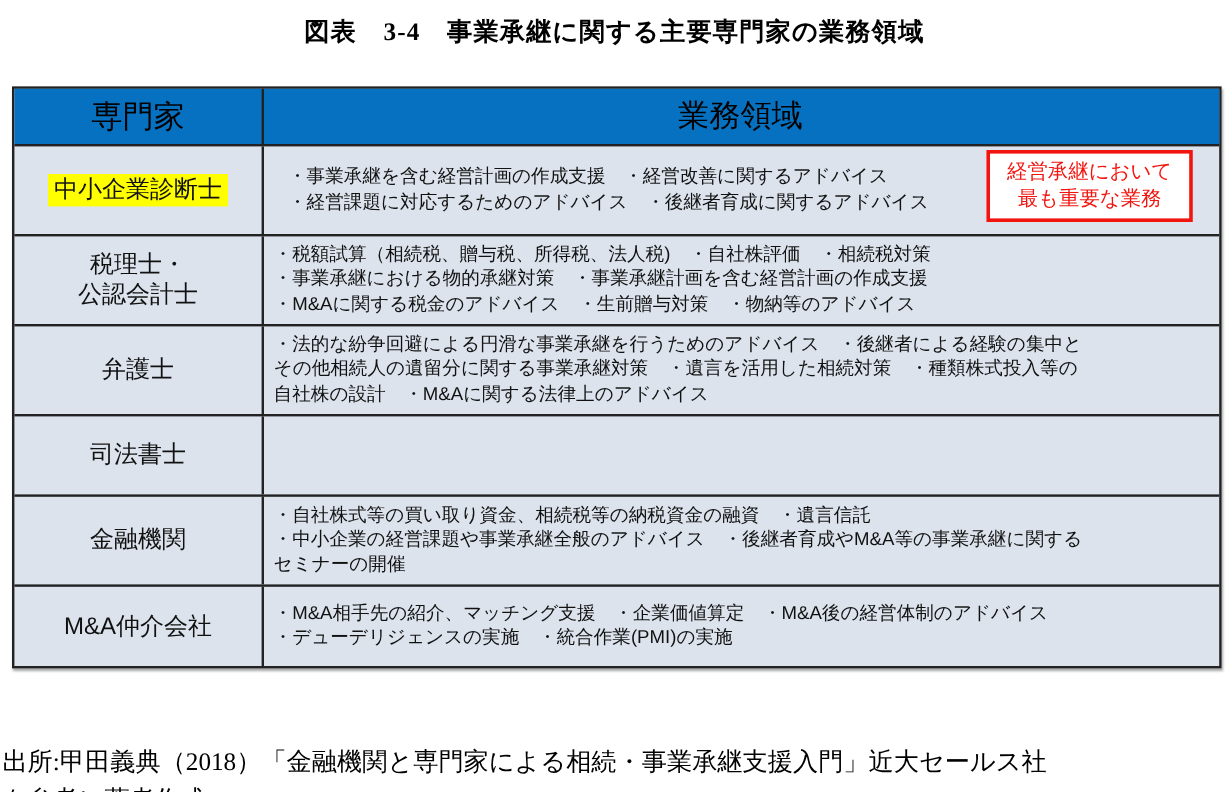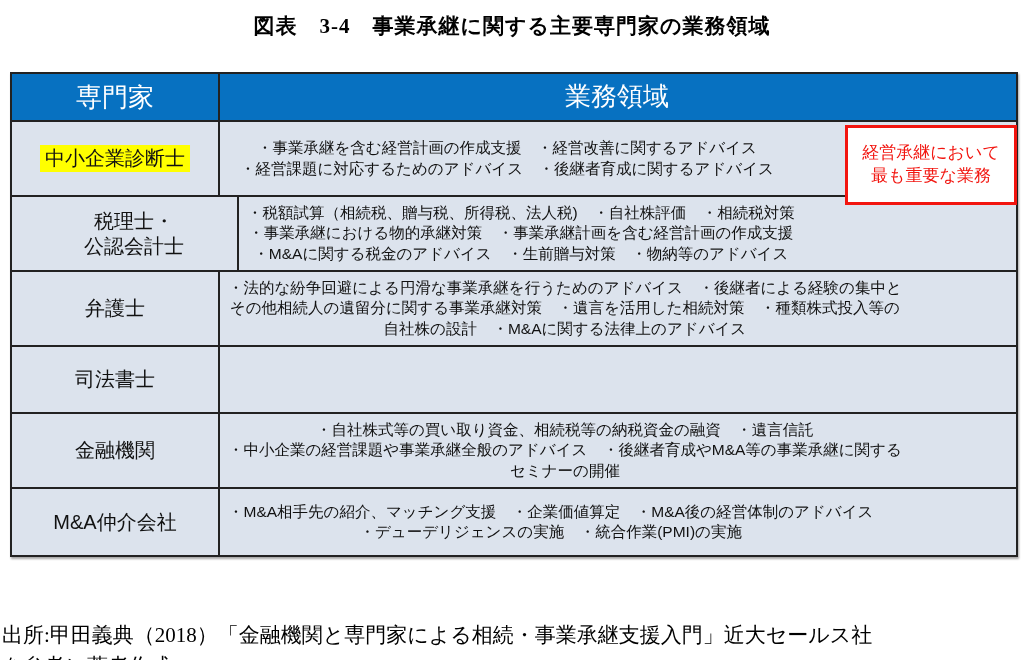--- a/index.html
+++ b/index.html
@@ -28,33 +28,32 @@
     width: 208px; border-right: 2px solid #222;
     display: flex; align-items: center; justify-content: center;
     text-align: center; font-size: 20px; line-height: 1.25;
     white-space: pre-line;
   }
   .cell-r {
     flex: 1; display: flex; align-items: center;
     padding: 2px 10px 2px 8px;
     font-size: 15.5px; line-height: 1.3;
     white-space: pre-line;
-    text-align: center;
   }
 
-  .thead { height: 46px; background: #0771c1; color: #ffffff; }
+  .thead { height: 46px; background: #0771c1; color: #000000; }
   .thead .cell-l, .thead .cell-r { font-size: 26px; font-weight: 500; justify-content: center; text-align: center; border-color: #222; }
 
-  .h-r1 { height: 75px; gap: 12px; } .h-r2 { height: 75px; padding-left: 19px; } .h-r3 { height: 75px; }
+  .h-r1 { height: 75px; gap: 12px; } .h-r2 { height: 75px; } .h-r3 { height: 75px; }
   .h-r4 { height: 67px; } .h-r5 { height: 75px; } .h-r6 { height: 68px; }
 
   .hl-yellow { background: #ffff00; padding: 1px 5px; }
 
   .annotation-box {
-    position: absolute; left: 833px; top: 51px; width: 172px; height: 80px;
+    position: absolute; left: 810px; top: 51px; width: 172px; height: 60px;
     background: #ffffff; border: 3px solid #f2150f;
     color: #f2150f; font-size: 17px; line-height: 1.35;
     display: flex; align-items: center; justify-content: center;
     text-align: center; white-space: pre-line;
   }
 
   .source {
     position: absolute; left: 2px; top: 584px; width: 1020px;
     font-family: "Liberation Serif", serif;
     font-size: 21px; color: #000;

